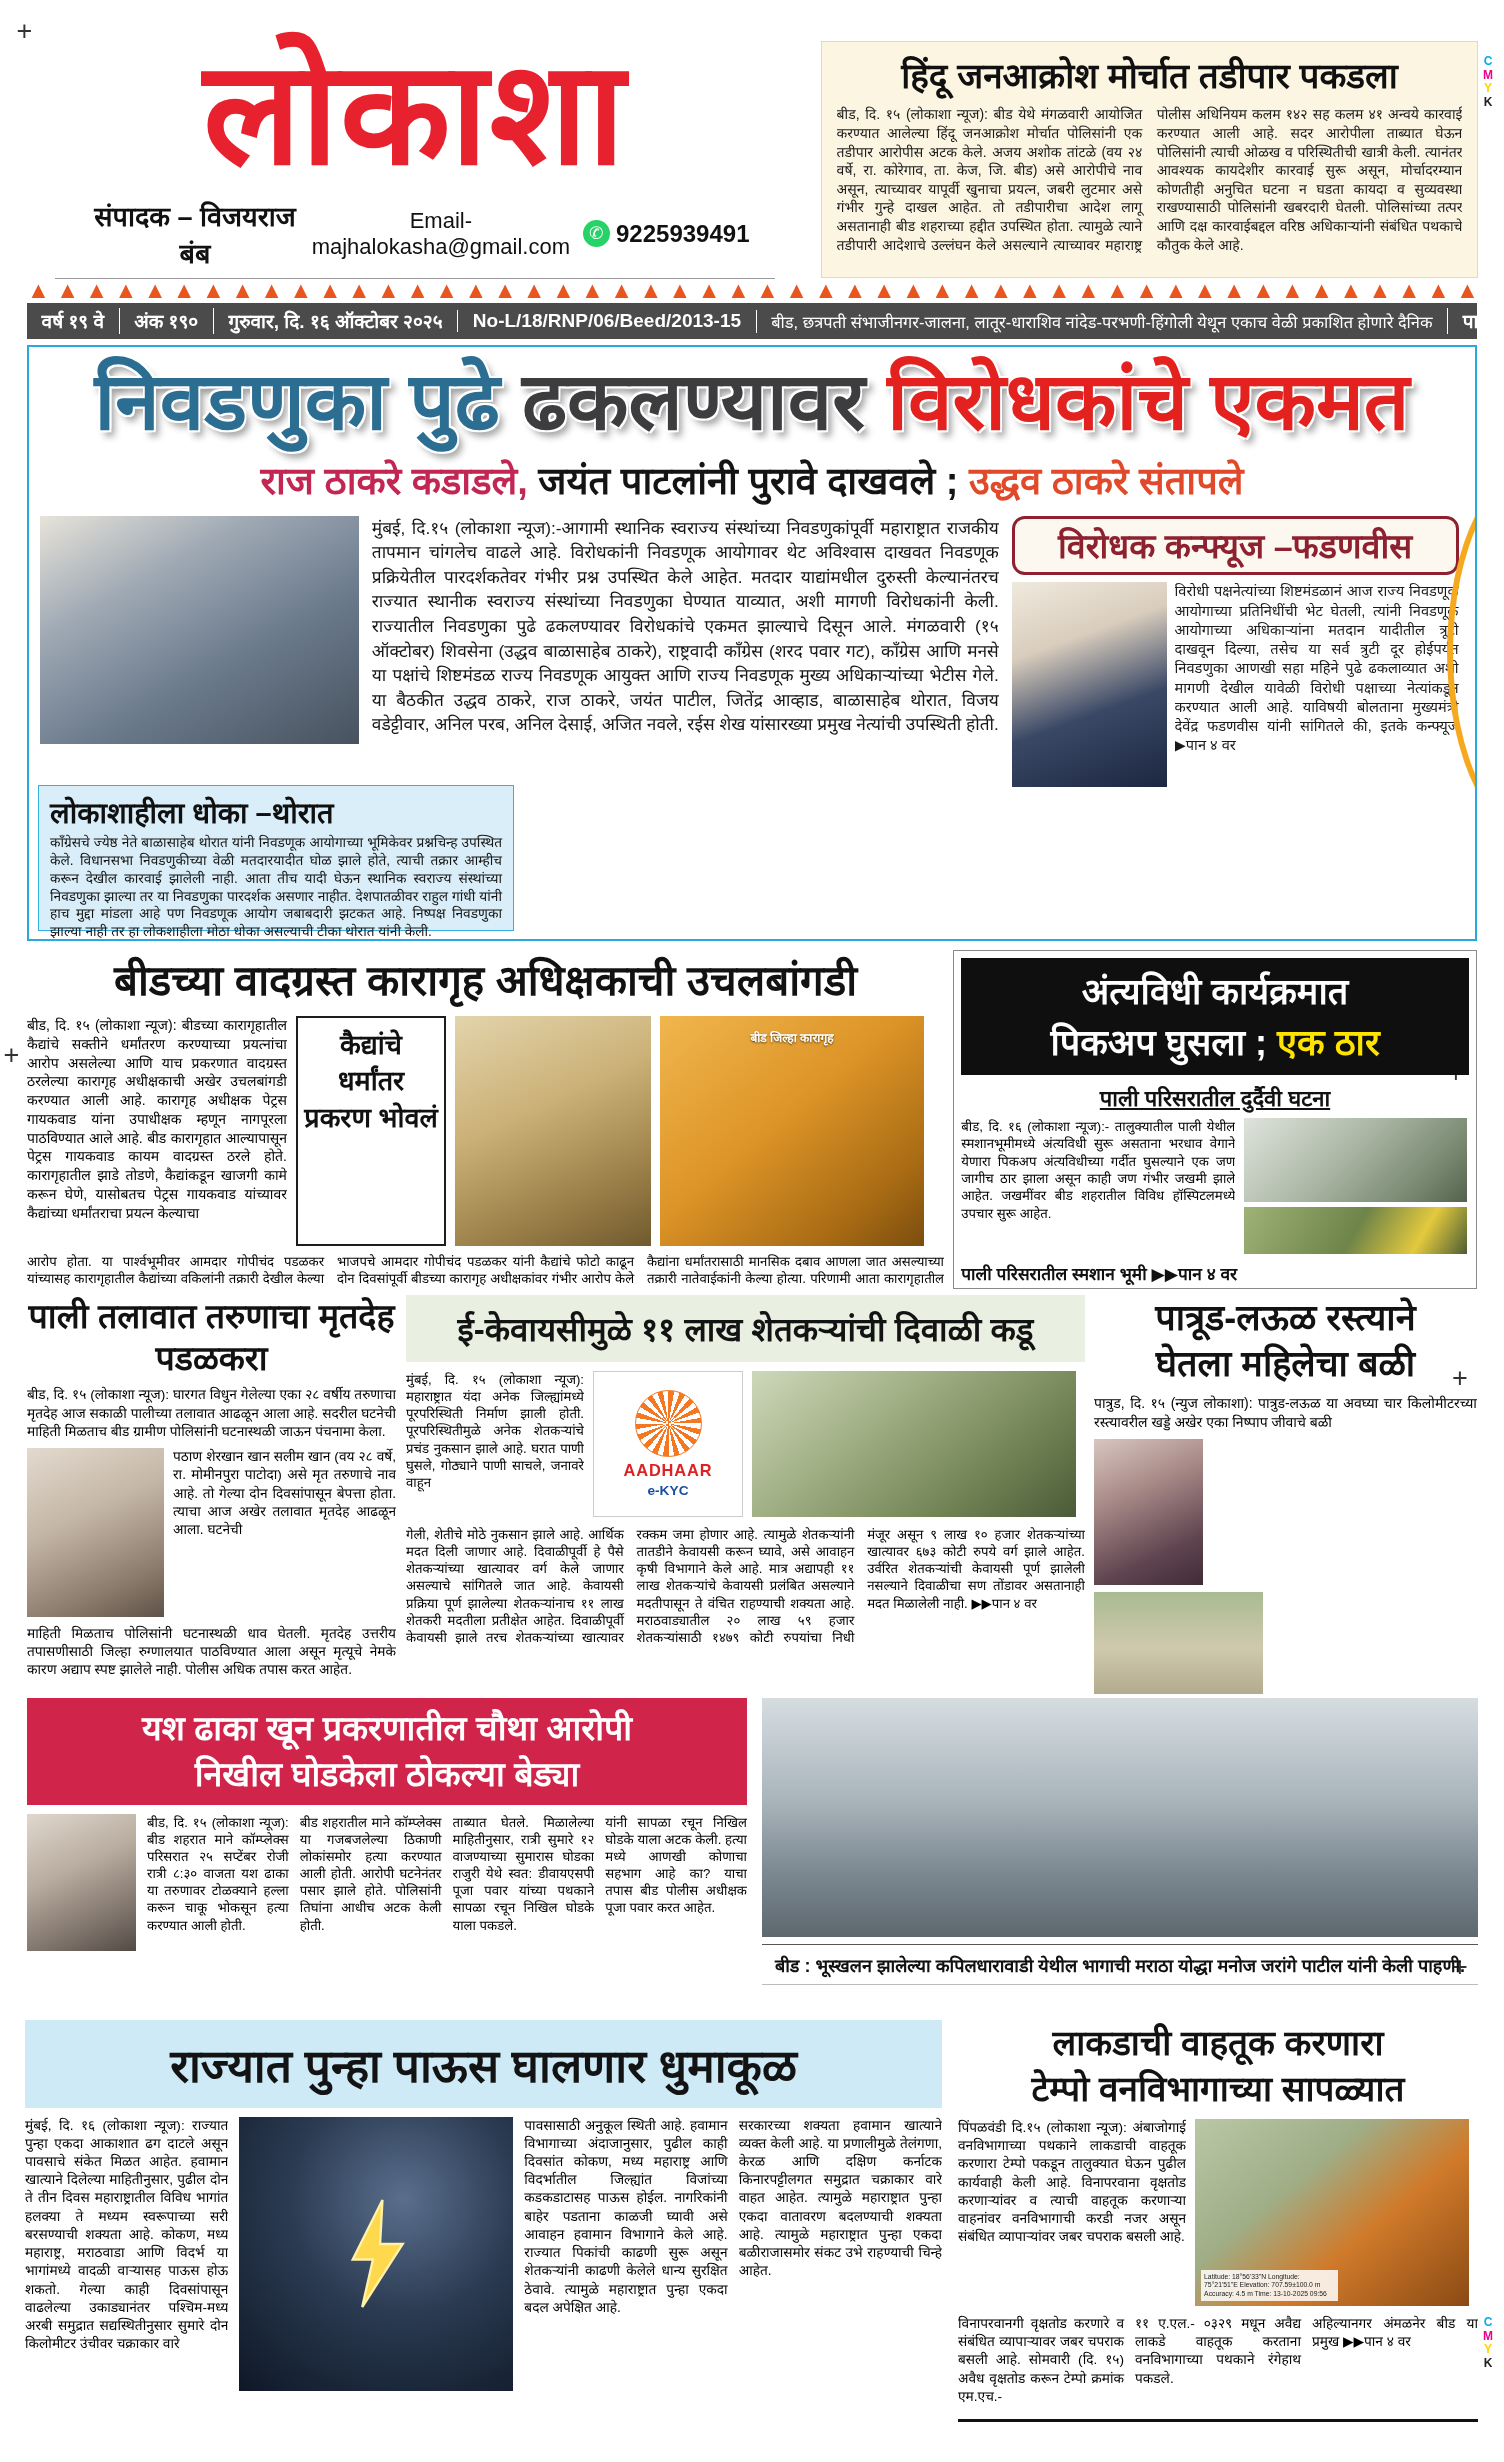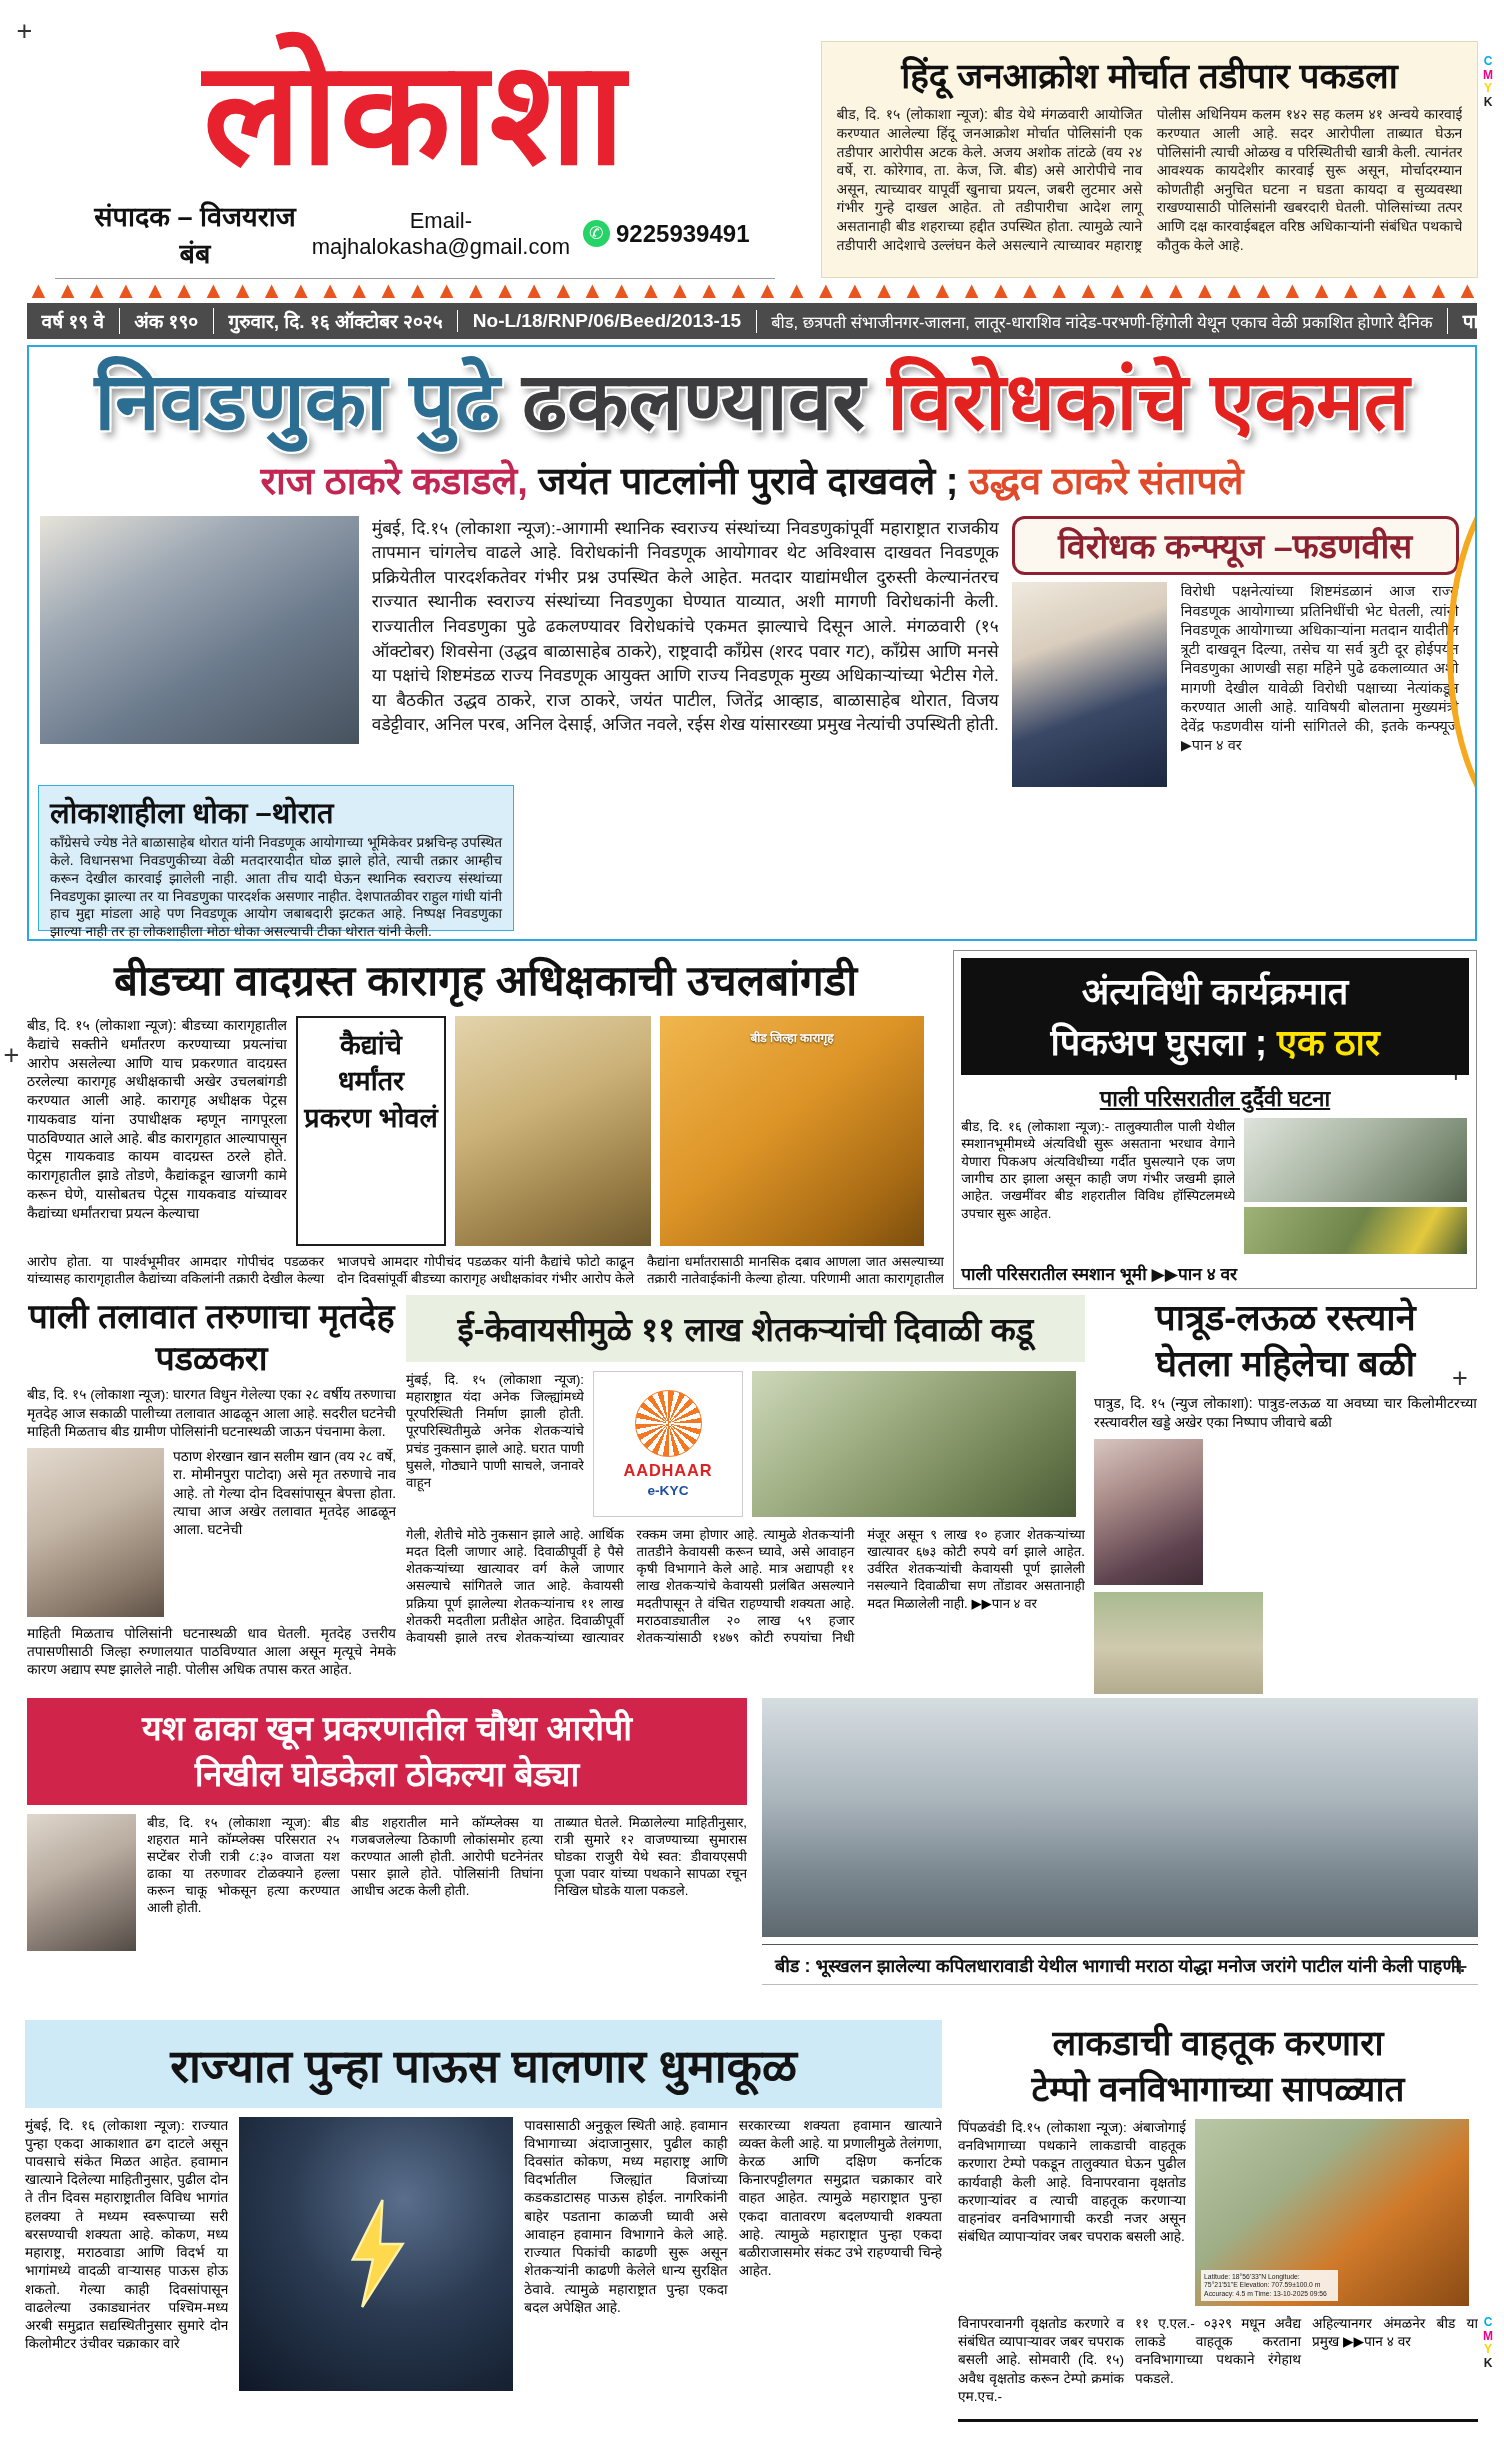--- a/index.html
+++ b/index.html
@@ -41,21 +41,21 @@
              text-shadow:1.8px 1.8px 0 #fff,-1.8px -1.8px 0 #fff,1.8px -1.8px 0 #fff,-1.8px 1.8px 0 #fff,4.6px 6.4px 7.3px rgba(40,40,40,.45); }
   .lh-blue{color:#2c6d92}.lh-dark{color:#3d3d3f}.lh-red{color:#e3211f}
   .lead-sub { text-align:center; font-size:38px; font-weight:700; line-height:47px; margin-top:7.3px; white-space:nowrap; }
   .ls-crim{color:#c22653}.ls-blk{color:#141414}.ls-org{color:#e0492a}
   .lead-row { display:flex; gap:12.8px; padding:11px 11px 0 11px; }
   .ph { background:#bbb; position:relative; flex:none; }
   .ph-leaders { width:319px; height:228px; background:linear-gradient(150deg,#e7e3da 0%,#9fa9b4 30%,#6b7a8c 62%,#47525e 100%); }
   .lead-body { width:627px; font-size:17.3px; line-height:1.42; color:#161616; height:228px; overflow:hidden; }
   .fbox { width:447px; }
   .fbox-head { border:3.6px solid #8e2130; border-radius:12.8px; background:#fdf8ef; color:#8e2130; font-size:34px; font-weight:800; text-align:center; padding:3.6px 5.5px; }
-  .fbox-row { display:flex; gap:14px; margin-top:7.3px; }
+  .fbox-row { display:flex; gap:8px; margin-top:7.3px; }
   .ph-fadnavis { width:155px; height:205px; background:linear-gradient(160deg,#efe9dd 0%,#d9cdbd 30%,#3a4866 62%,#1c2740 100%); }
   .fbox-body { font-size:14.6px; line-height:1.32; color:#1a1a1a; height:205px; overflow:hidden; }
   .thorat { left:9px; top:438px; width:476px; height:146px; background:#d9eef8; border:1.8px solid #35aee0; padding:5.5px 11px; }
   .thorat h3 { font-size:29px; font-weight:800; color:#101010; margin-bottom:3.6px; }
   .thorat p { font-size:13.7px; line-height:1.3; color:#151515; }
   .swoosh1 { left:584px; top:474px; width:429px; height:274px; border:7.3px solid transparent; border-bottom-color:#f6a91f; border-radius:50%; }
   .swoosh2 { left:1418px; top:109px; width:201px; height:392px; border:6.4px solid transparent; border-left-color:#f6a91f; border-radius:50%; }
 
   
   .jail { left:27px; top:950px; width:917px; height:339px; overflow:hidden; }
@@ -294,20 +294,21 @@
       <span>यश ढाका खून प्रकरणातील चौथा आरोपी</span><br>
       <span>निखील घोडकेला ठोकल्या बेड्या</span>
     </div>
     <div class="yash-row">
       <div class="yash-c0">
         <div class="ph ph-accused"></div>
       </div>
       <div class="yash-col just">बीड, दि. १५ (लोकाशा न्यूज): बीड शहरात माने कॉम्प्लेक्स परिसरात २५ सप्टेंबर रोजी रात्री ८:३० वाजता यश ढाका या तरुणावर टोळक्याने हल्ला करून चाकू भोकसून हत्या करण्यात आली होती.</div>
       <div class="yash-col just">बीड शहरातील माने कॉम्प्लेक्स या गजबजलेल्या ठिकाणी लोकांसमोर हत्या करण्यात आली होती. आरोपी घटनेनंतर पसार झाले होते. पोलिसांनी तिघांना आधीच अटक केली होती.</div>
       <div class="yash-col just">ताब्यात घेतले. मिळालेल्या माहितीनुसार, रात्री सुमारे १२ वाजण्याच्या सुमारास घोडका राजुरी येथे स्वत: डीवायएसपी पूजा पवार यांच्या पथकाने सापळा रचून निखिल घोडके याला पकडले.</div>
+      <div class="yash-col just">यांनी सापळा रचून निखिल घोडके याला अटक केली. हत्या मध्ये आणखी कोणाचा सहभाग आहे का? याचा तपास बीड पोलीस अधीक्षक पूजा पवार करत आहेत.</div>
     </div>
   </div>
 
   <div class="abs landslide">
     <div class="ph ph-crowd"></div>
     <div class="ls-cap">बीड : भूस्खलन झालेल्या कपिलधारावाडी येथील भागाची मराठा योद्धा मनोज जरांगे पाटील यांनी केली पाहणी.</div>
   </div>
 
   <div class="abs rain">
     <div class="rain-head">राज्यात पुन्हा पाऊस घालणार धुमाकूळ</div>

